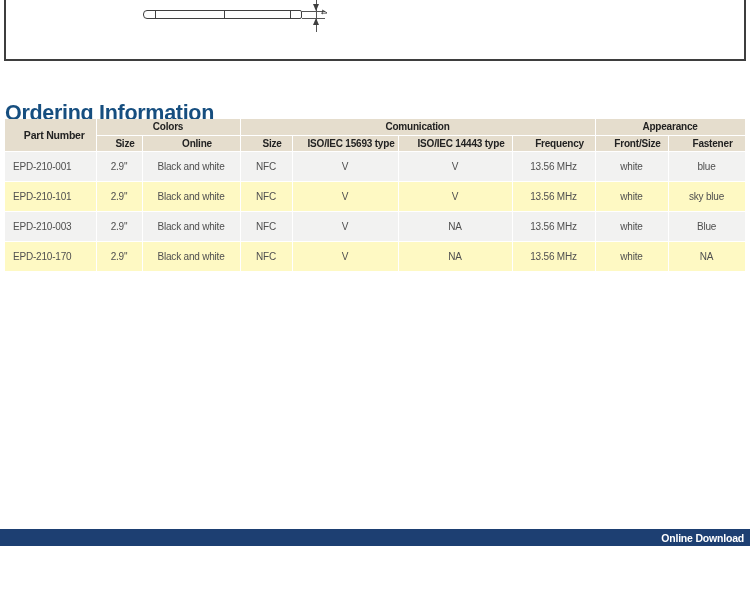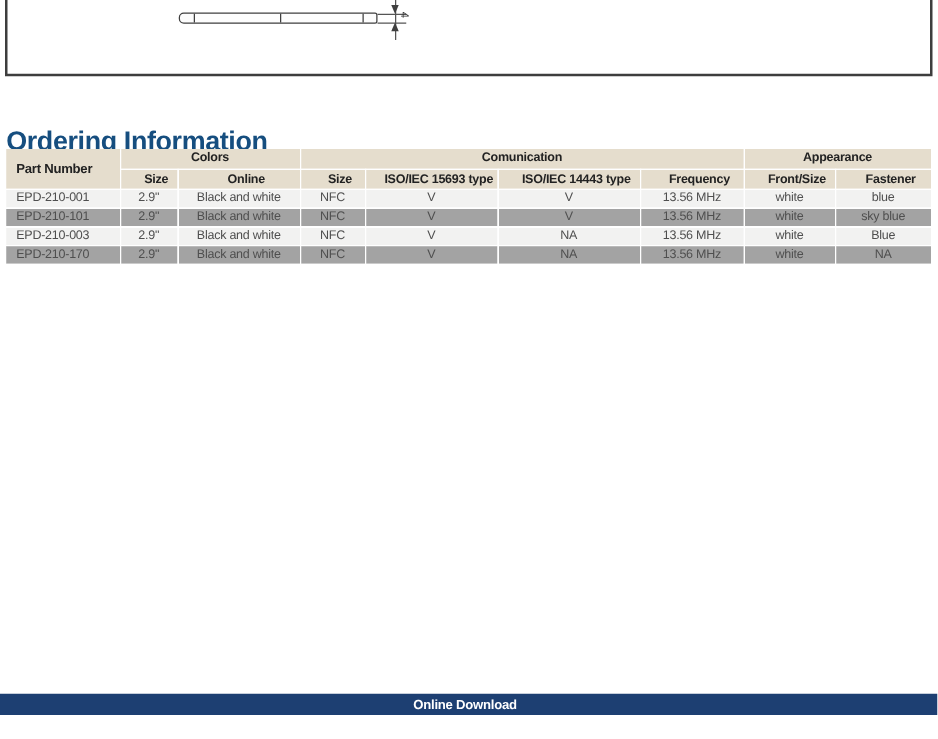--- a/index.html
+++ b/index.html
@@ -30,29 +30,29 @@
 
   
   .tbl-wrap { position:absolute; left:5px; top:119px; width:740px; }
   table { width:740px; table-layout:fixed; border-collapse:collapse; }
   th, td { border-right:1px solid #fff; border-bottom:1px solid #fff;
            overflow:hidden; white-space:nowrap; }
   th { background:#e5ddcd; color:#222; font-size:10px; font-weight:bold;
        text-align:center; letter-spacing:-0.2px; }
   tr.group-row th { height:16px; }
   tr.sub-row th { height:16px;padding-left:12px; }
-  th.pn-head { text-align:left; padding-left:8px; font-size:10.5px; }
-  td { font-size:10px; color:#4f4f4f; text-align:center; height:15px; letter-spacing:-0.2px; }
+  th.pn-head { text-align:center; padding-left:8px; font-size:10.5px; }
+  td { font-size:10px; color:#4f4f4f; text-align:center; height:30px; letter-spacing:-0.2px; }
   td.pn { text-align:left; padding-left:8px; }
   tr.row-light td { background:#f2f2f1; }
-  tr.row-gray  td { background:#a3a3a3; }
+  tr.row-gray  td { background:#fef9c3; }
 
   
-  .footer-bar { position:absolute; left:0; top:555px; width:750px; height:17px;
-                background:#1d3f72; display:flex; align-items:center; justify-content:center;flex-direction:column; }
+  .footer-bar { position:absolute; left:0; top:529px; width:750px; height:17px;
+                background:#1d3f72; display:flex; align-items:center; justify-content:flex-end; }
   .footer-label { color:#fff; font-size:10.5px; font-weight:bold; letter-spacing:-0.2px;
                   margin-right:6px; }
   .url-box { width:181px; height:13px; background:#fff; border:1px solid #9b9b9b;
              margin-right:41px; display:flex; align-items:center; }
   .url-text { font-size:9.5px; color:#555; padding-left:4px; letter-spacing:-0.2px; }
 </style>
 </head>
 <body>
 
 <div id="page">

